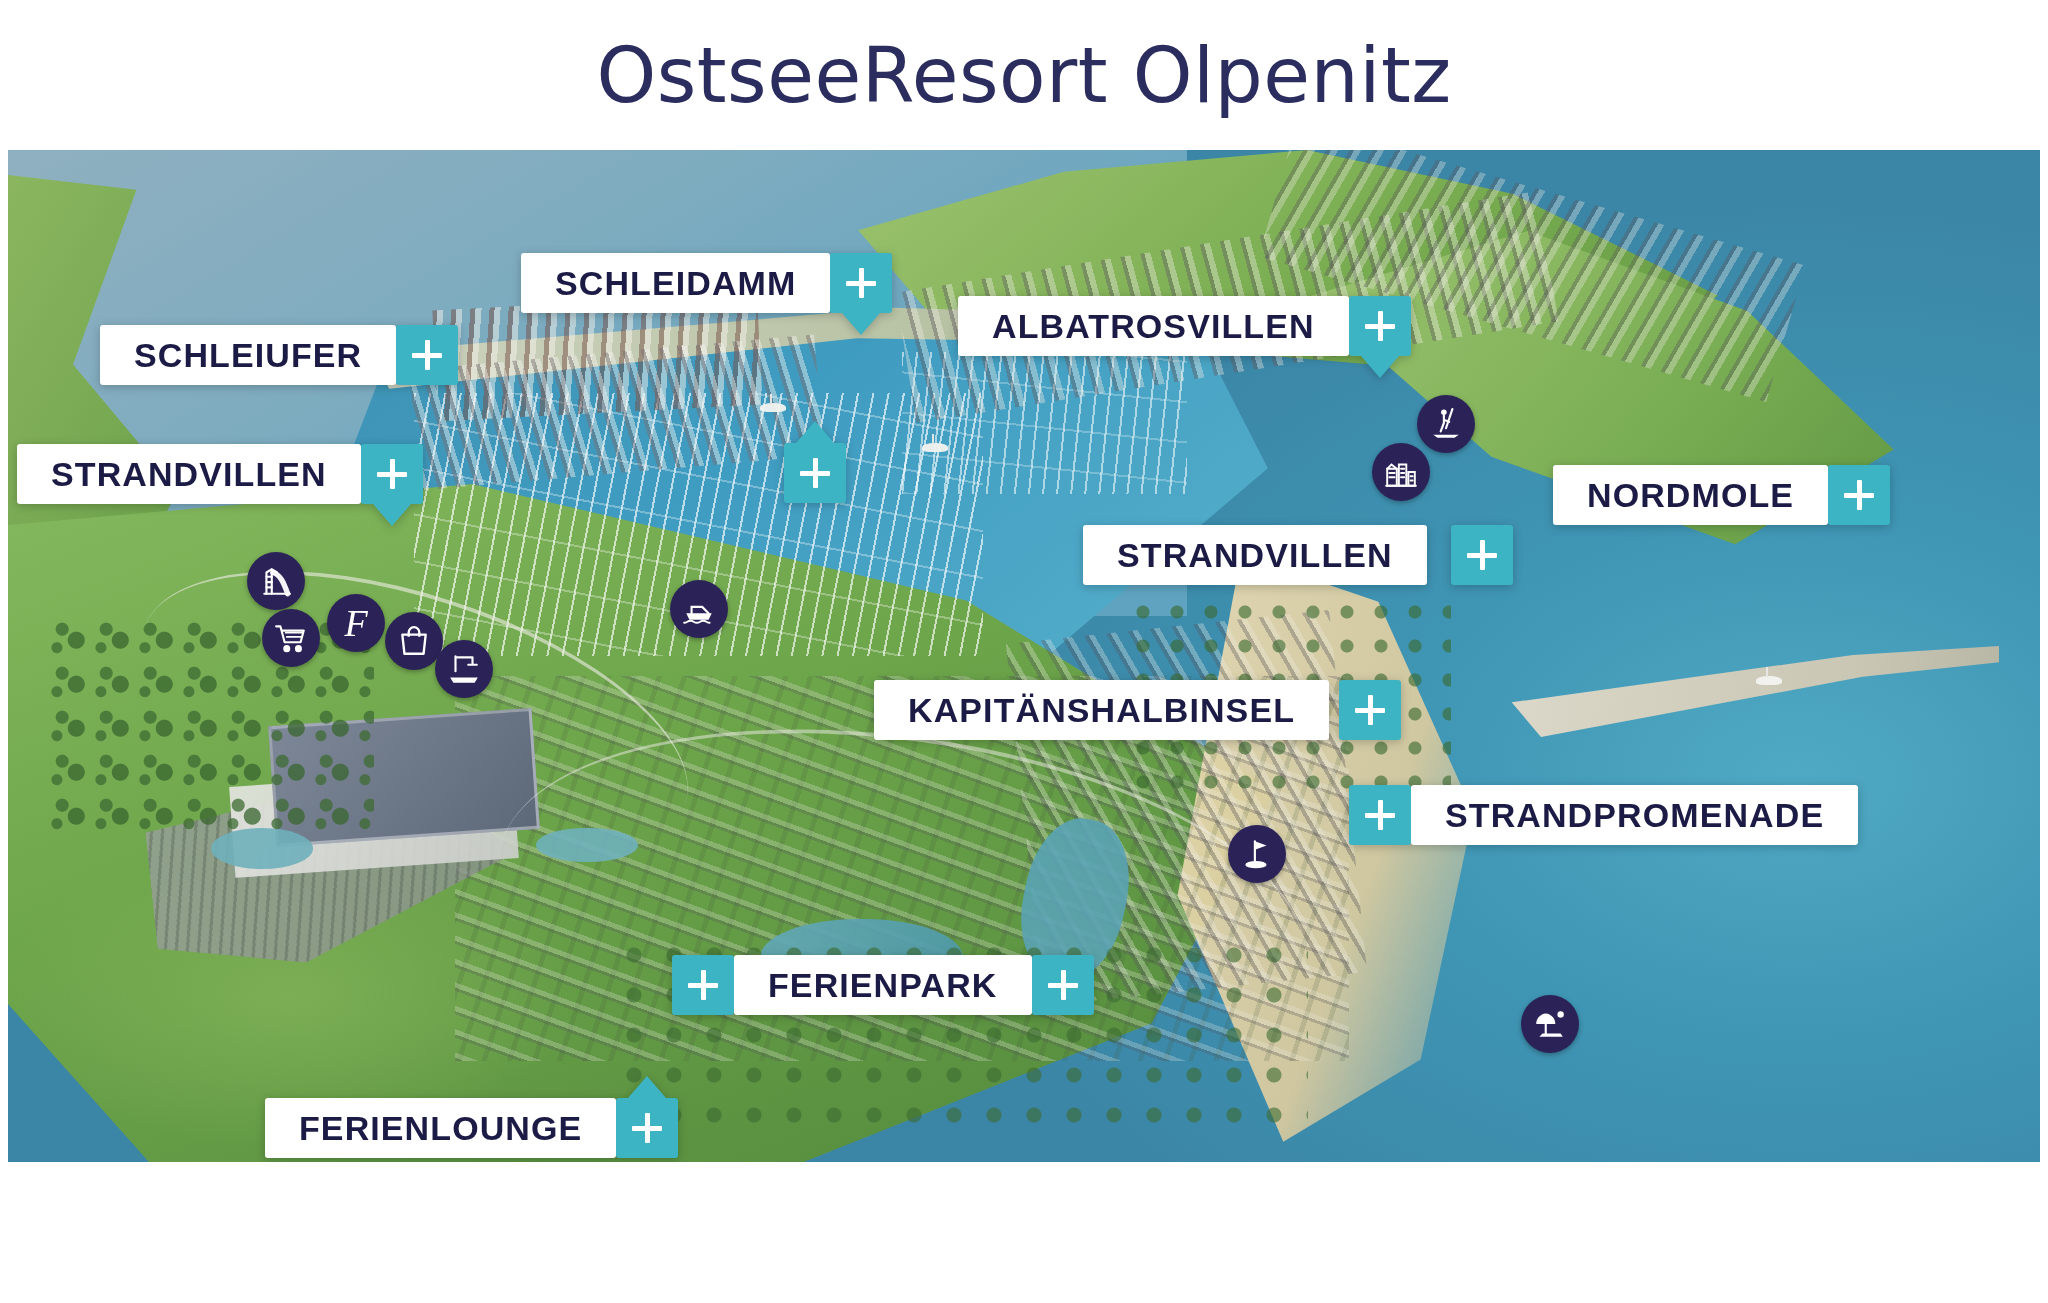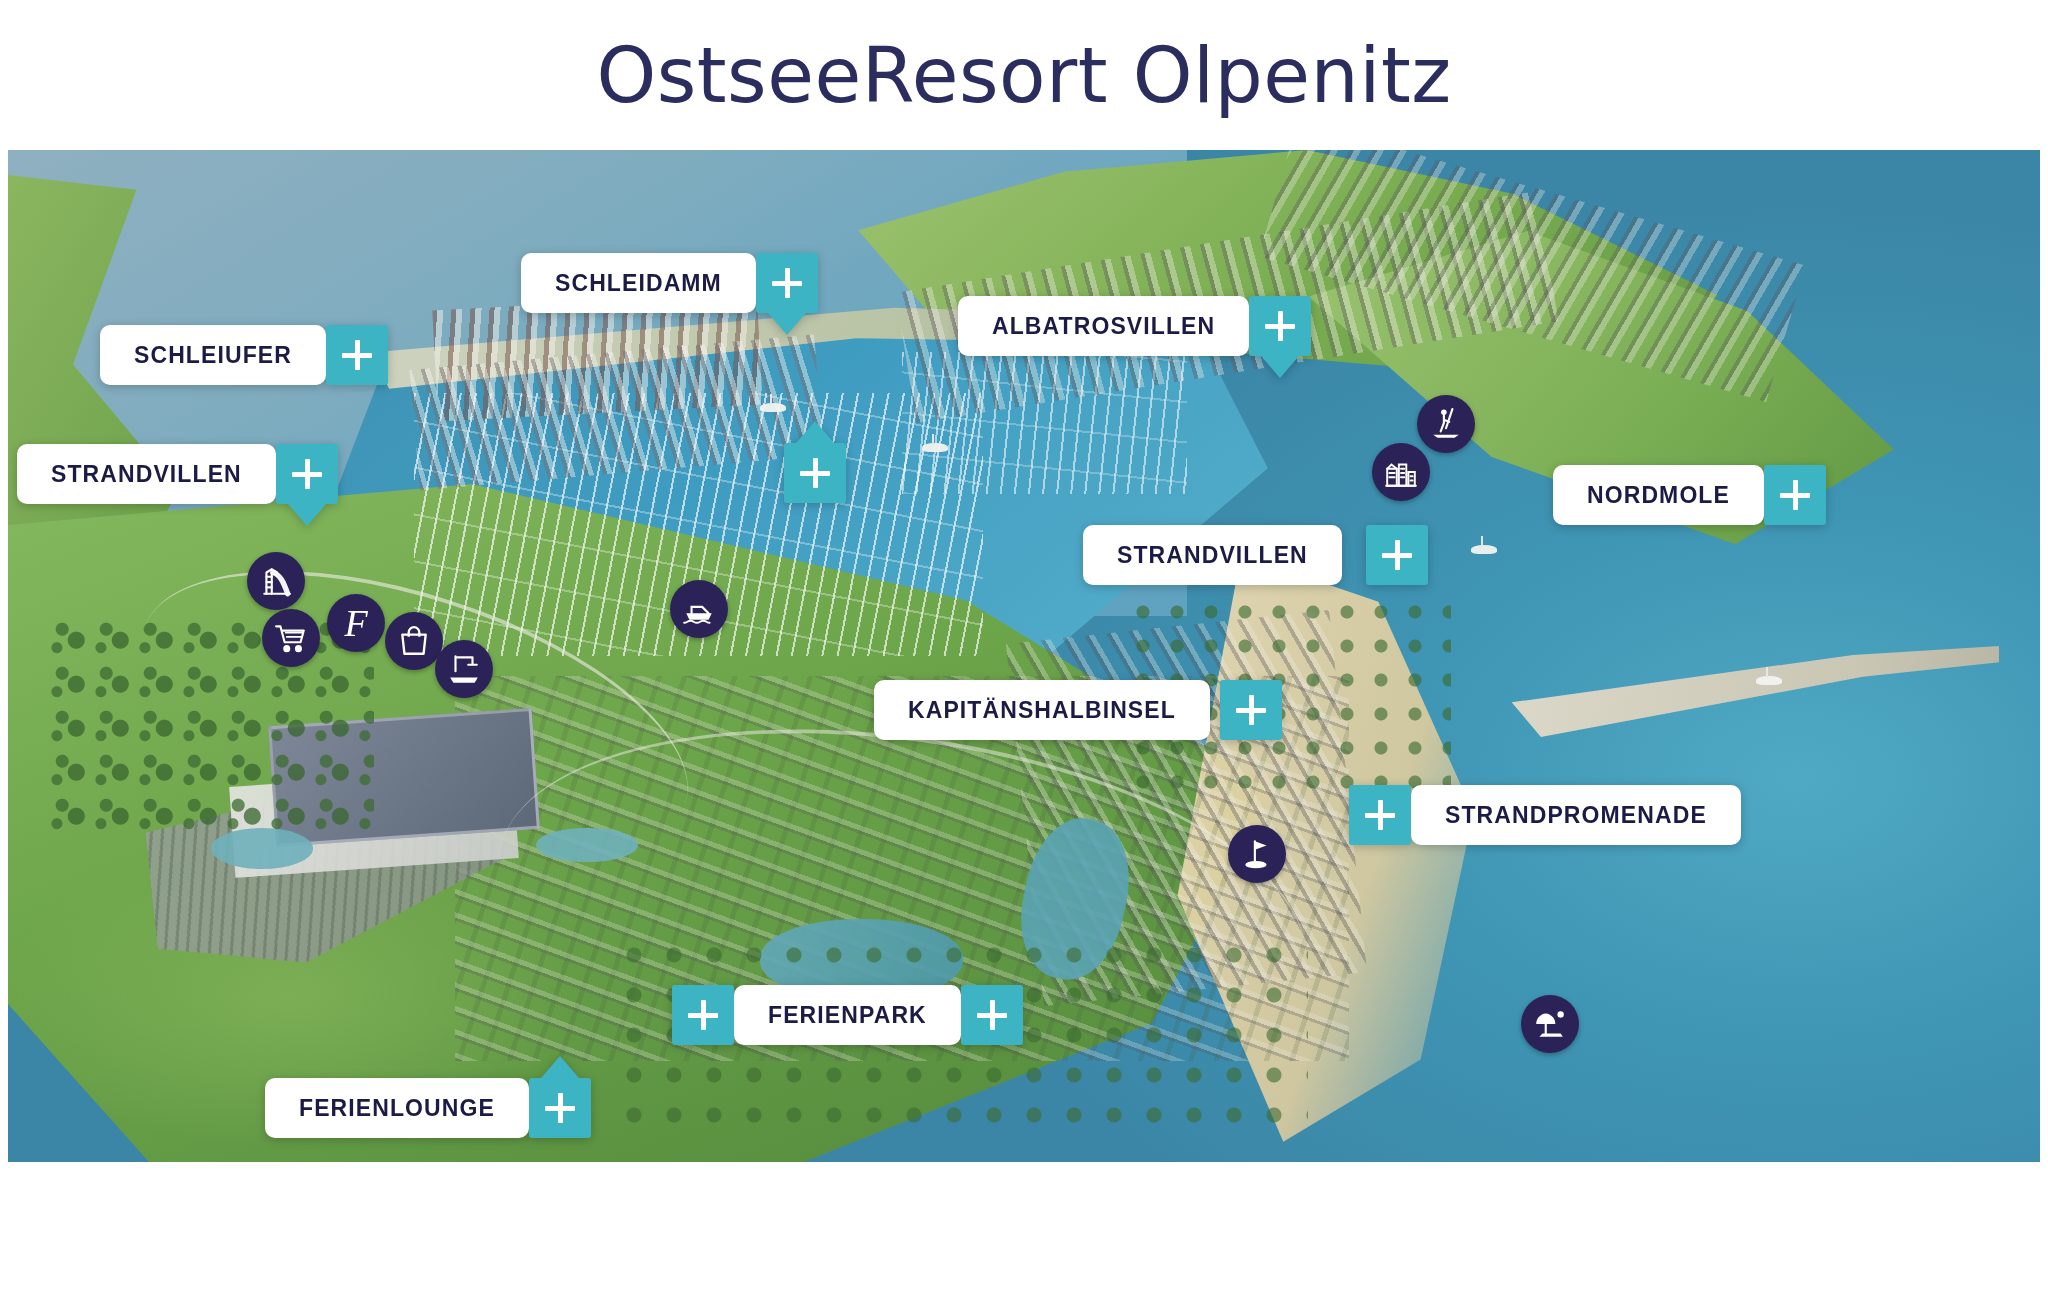--- a/index.html
+++ b/index.html
@@ -208,29 +208,29 @@
   .poi-label {
     position: absolute;
     display: flex;
     align-items: stretch;
     height: 60px;
     filter: drop-shadow(0 2px 5px rgba(0,0,0,.22));
   }
   .poi-text {
     background: #ffffff;
     color: #1b1b46;
-    font-size: 23px;
+    font-size: 34px;
     font-weight: 700;
     letter-spacing: 1.1px;
     display: flex;
     align-items: center;
     justify-content: center;
     padding: 0 34px;
     white-space: nowrap;
-    border-radius: 10px;
+    border-radius: 3px;
   }
   .plus-btn {
     position: relative;
     width: 62px;
     background: #3cb4c4;
     display: flex;
     align-items: center;
     justify-content: center;
     flex: 0 0 62px;
     border-radius: 3px;
@@ -463,30 +463,30 @@
       <div class="plus-btn">
         <span class="glyph" aria-label="+"></span>
       </div>
     </div>
     <div class="poi-label plus-left" style="left: 1341px; top: 635px;">
       <div class="poi-text">STRANDPROMENADE</div>
       <div class="plus-btn">
         <span class="glyph" aria-label="+"></span>
       </div>
     </div>
-    <div class="poi-label" style="left: 664px; top: 805px; margin-top: 30px;">
+    <div class="poi-label" style="left: 664px; top: 805px;">
       <div class="plus-btn">
         <span class="glyph" aria-label="+"></span>
       </div>
       <div class="poi-text">FERIENPARK</div>
       <div class="plus-btn">
         <span class="glyph" aria-label="+"></span>
       </div>
     </div>
-    <div class="poi-label" style="left: 257px; top: 928px;">
+    <div class="poi-label" style="left: 257px; top: 948px;">
       <div class="poi-text">FERIENLOUNGE</div>
       <div class="plus-btn tail-up">
         <span class="glyph" aria-label="+"></span>
       </div>
     </div>
   </div>
 
 <div id="left-strip"></div>
 <div id="right-strip"></div>
 <div id="bottom-strip"></div>

